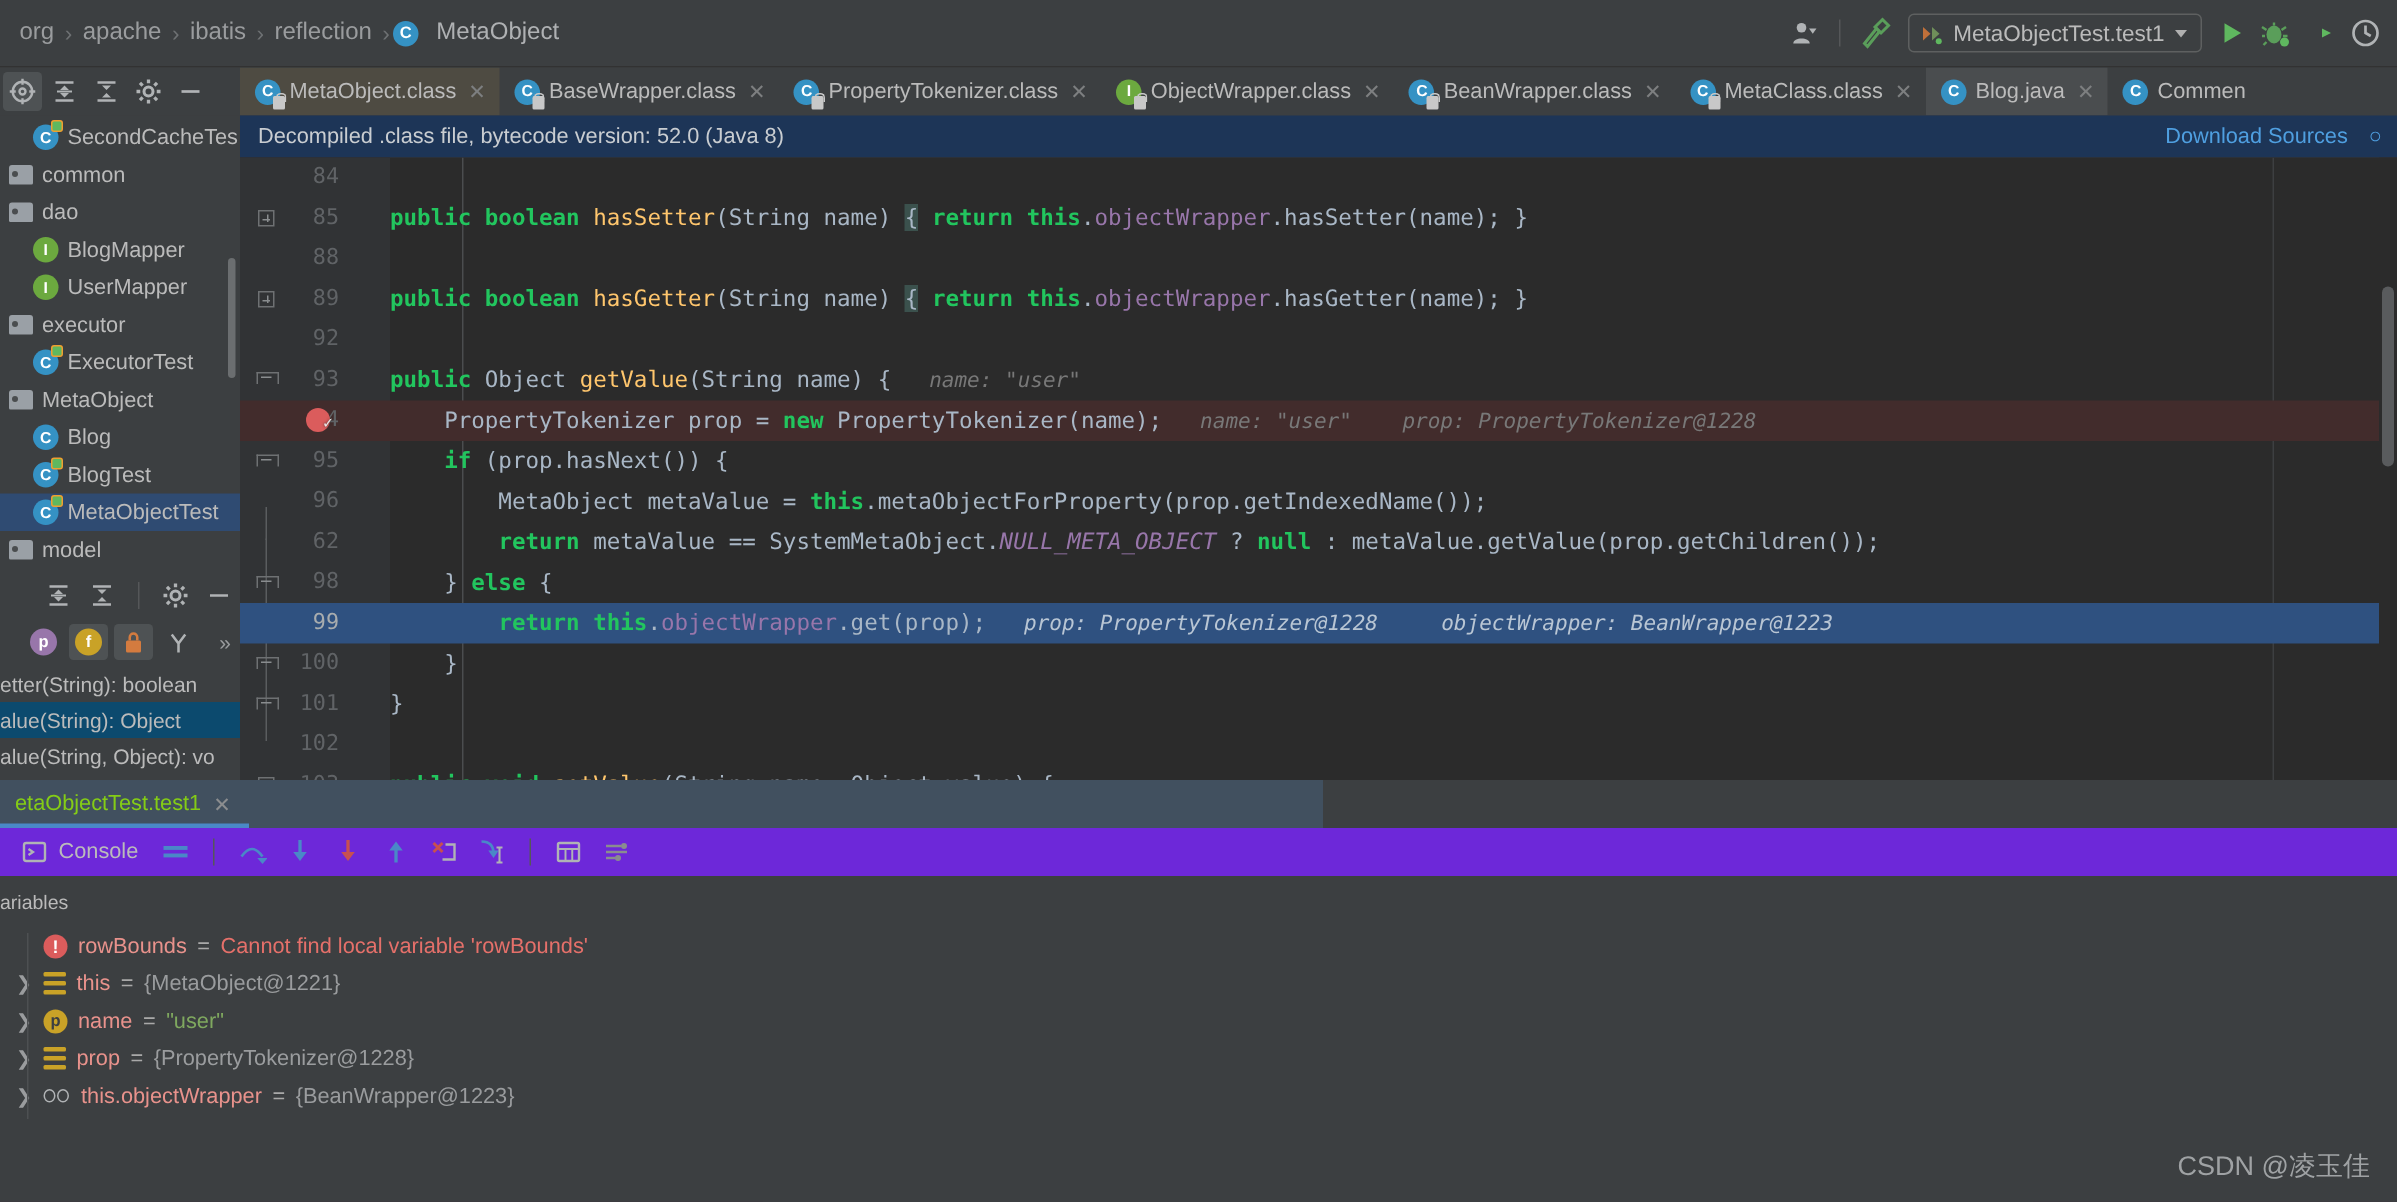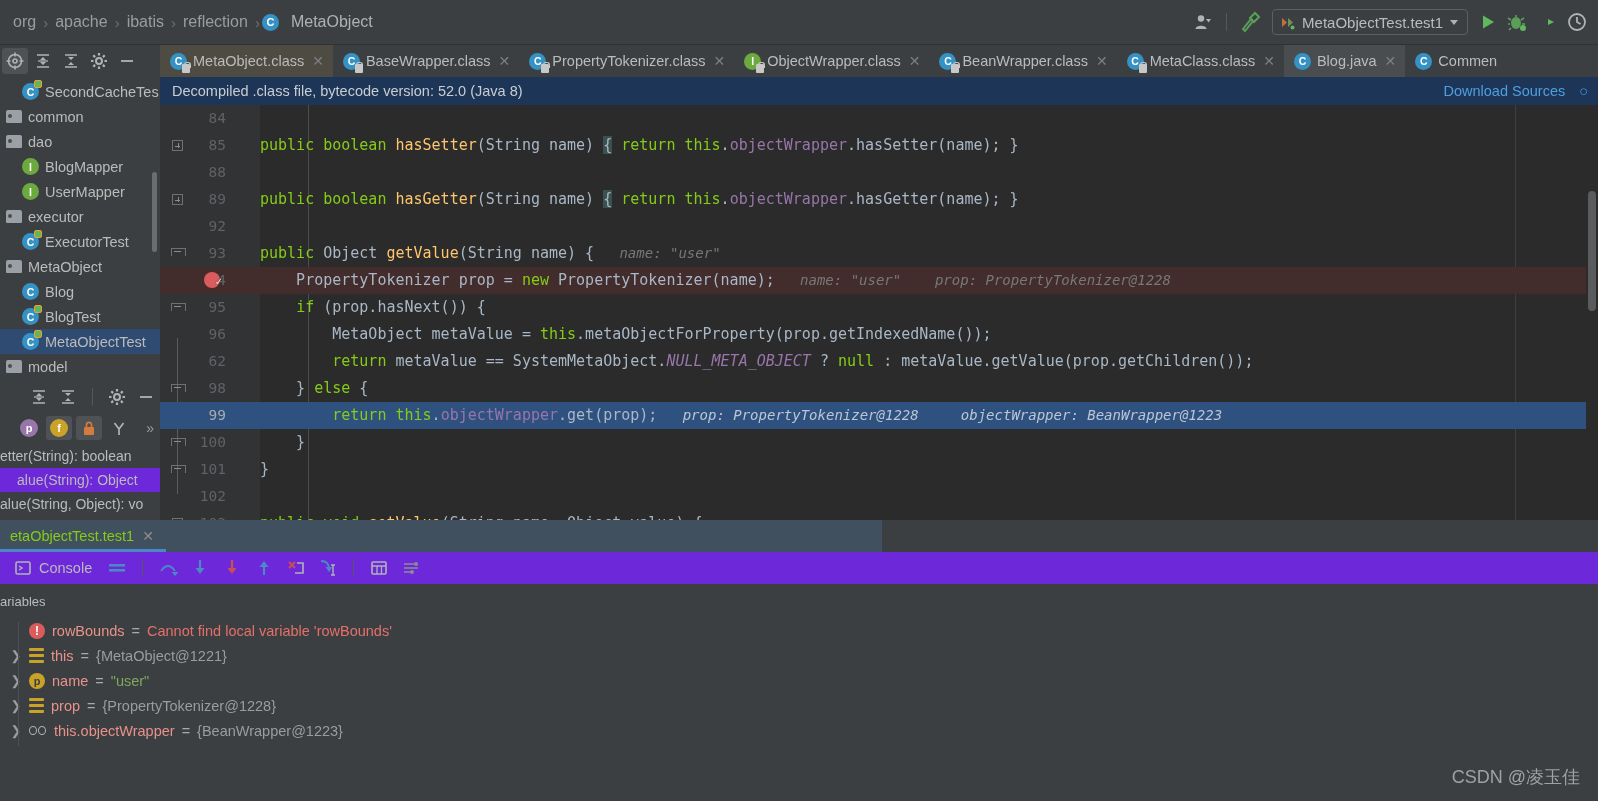--- a/index.html
+++ b/index.html
@@ -65,21 +65,21 @@
 
   
   .structpanel { position: absolute; left: 0; top: 382px; width: 160px; height: 138px; background: #3c3f41; }
   .struct-tb { display: flex; align-items: center; height: 30px; padding-left: 26px; gap: 3px; }
   .struct-filters { display: flex; align-items: center; height: 32px; padding-left: 16px; gap: 4px; }
   .fbtn { width: 26px; height: 24px; display: flex; align-items: center; justify-content: center; border-radius: 3px; }
   .fbtn.on { background: #4e5254; }
   .fcirc { width: 18px; height: 18px; border-radius: 50%; display: inline-flex; align-items: center; justify-content: center;
            font-size: 11px; font-weight: bold; color: #fff; }
   .srow { height: 24px; display: flex; align-items: center; padding-left: 0px; white-space: nowrap; }
-  .srow.sel { background: #6d28d9; padding-left: 17px; }
+  .srow.sel { background: #0c4a6e; }
   .srow span { color: #bbbbbb; font-size: 14px; }
   .dots { color: #9a9c9e; font-size: 14px; margin-left: auto; padding-right: 6px; }
 
   
   .tabs {
     position: absolute; left: 160px; top: 45px; width: 1438px; height: 32px;
     background: #3c3f41; display: flex; align-items: stretch; overflow: hidden;
   }
   .tab { display: flex; align-items: center; gap: 6px; padding: 0 9px 0 10px; white-space: nowrap; position: relative; }
   .tab.active { background: #4e4b42; }
@@ -111,21 +111,21 @@
     font-family: "DejaVu Sans Mono", monospace; font-size: 15px;
   }
   .gutter { position: absolute; left: 0; top: 0; width: 100px; height: 415px; background: #313335; }
   .eline { position: relative; height: 27px; line-height: 27px; white-space: nowrap; }
   .eline .lnum { position: absolute; left: 0; width: 66px; text-align: right; color: #606366; font-size: 14.5px; }
   .eline .ctext { position: absolute; left: 100px; white-space: pre; }
   .eline.bp { background: #422c2c; }
   .eline.exec { background: #2f5180; }
   .eline.exec .lnum { color: #a8acae; }
 
-  .kw { color: #84cc16; }
+  .kw { color: #22c55e; font-weight: bold; }
   .str { color: #6a8759; }
   .fn { color: #ffc66d; }
   .typ { color: #a9b7c6; }
   .pl { color: #a9b7c6; }
   .fld { color: #9876aa; }
   .cst { color: #9876aa; font-style: italic; }
   .hint { color: #787878; font-style: italic; font-size: 14px; }
   .exec .hint { color: #b9c6d4; }
   .brace-hl { background: #3b514d; }
 

